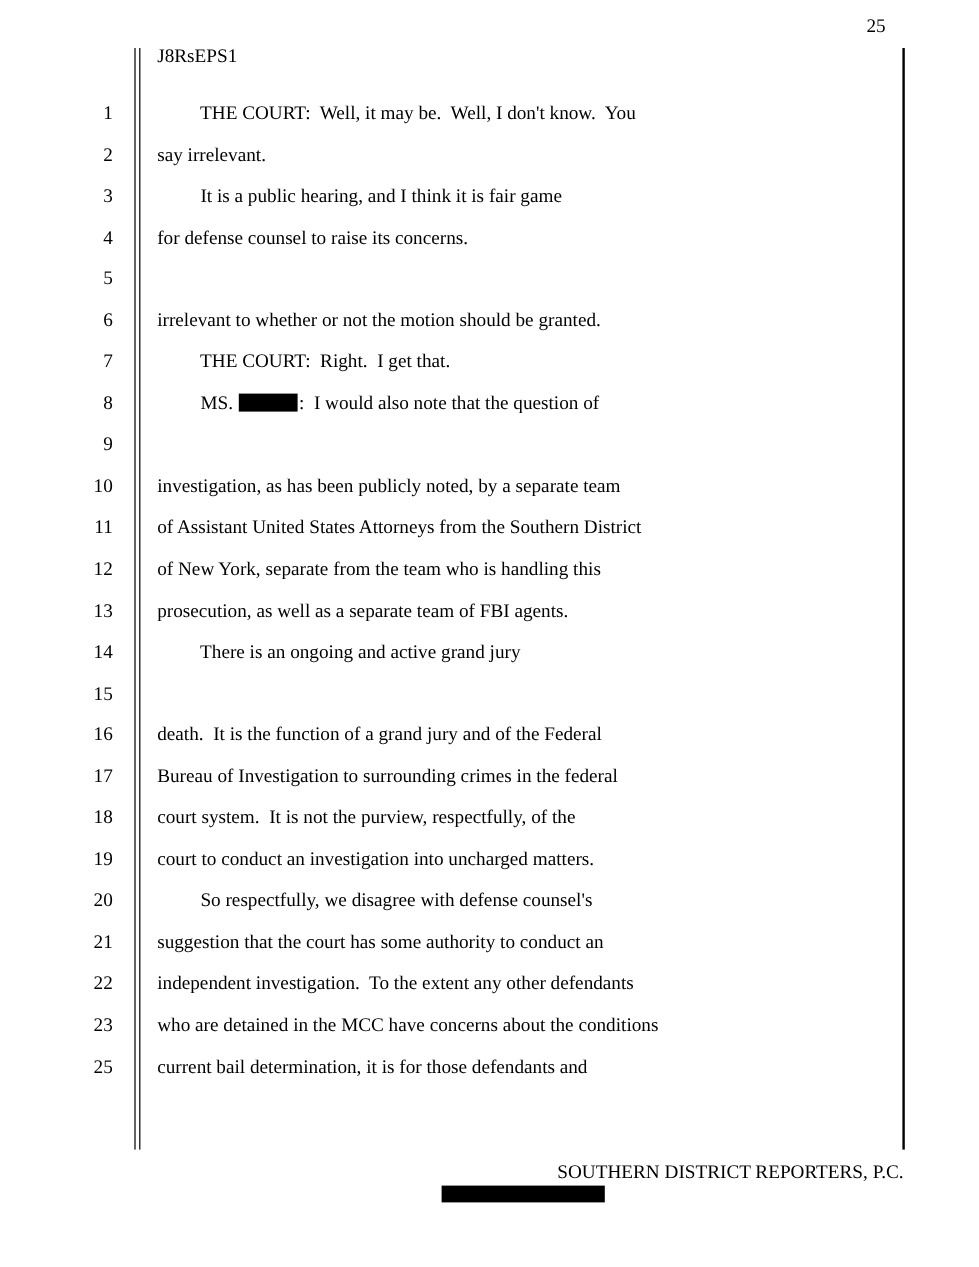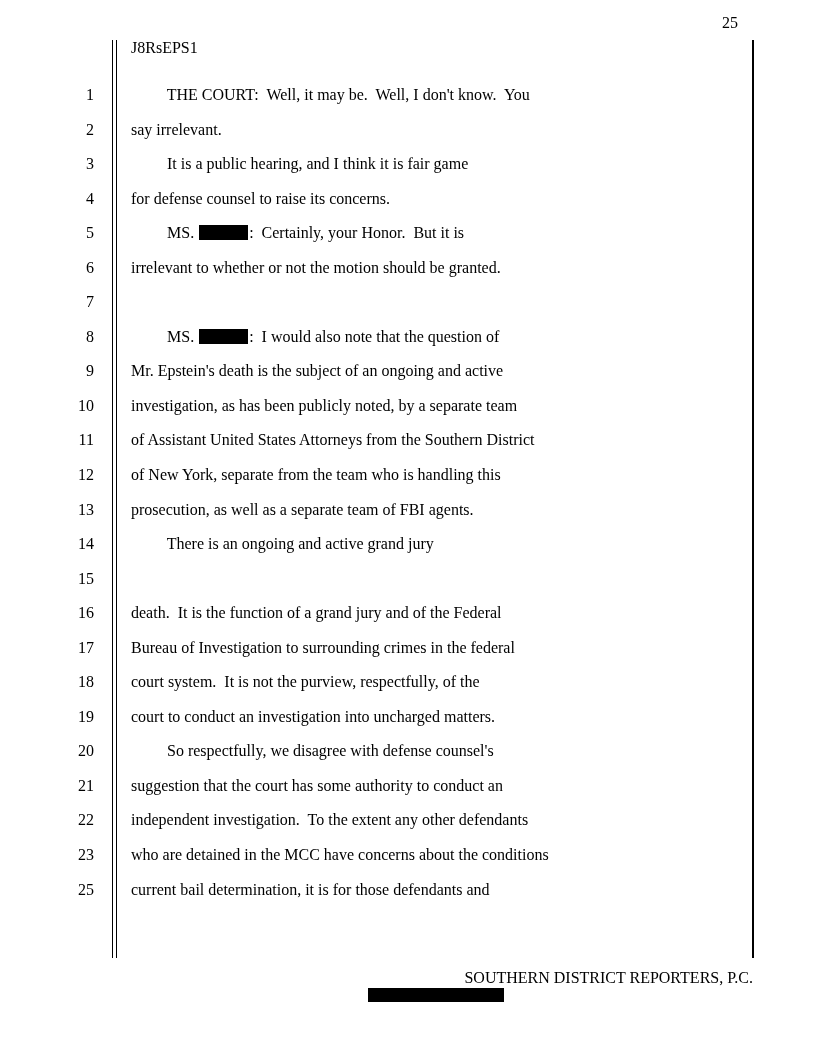--- a/index.html
+++ b/index.html
@@ -97,25 +97,25 @@
 
   <div class="rule left-outer"></div>
   <div class="rule left-inner"></div>
   <div class="rule right"></div>
 
   <div class="transcript-body">
       <div class="row"><span class="num">1</span><span class="text">         THE COURT:  Well, it may be.  Well, I don't know.  You</span></div>
       <div class="row"><span class="num">2</span><span class="text">say irrelevant.</span></div>
       <div class="row"><span class="num">3</span><span class="text">         It is a public hearing, and I think it is fair game</span></div>
       <div class="row"><span class="num">4</span><span class="text">for defense counsel to raise its concerns.</span></div>
-      <div class="row"><span class="num">5</span><span class="text">         MS. <span class="redact" style="background: rgb(0, 0, 0);"></span>:  Certainly, your Honor.  But it is</span></div>
+      <div class="row"><span class="num">5</span></div>
       <div class="row"><span class="num">6</span><span class="text">irrelevant to whether or not the motion should be granted.</span></div>
-      <div class="row"><span class="num">7</span></div>
+      <div class="row"><span class="num">7</span><span class="text">         THE COURT:  Right.  I get that.</span></div>
       <div class="row"><span class="num">8</span><span class="text">         MS. <span class="redact" style="background: rgb(0, 0, 0);"></span>:  I would also note that the question of</span></div>
-      <div class="row"><span class="num">9</span><span class="text">Mr. Epstein's death is the subject of an ongoing and active</span></div>
+      <div class="row"><span class="num">9</span></div>
       <div class="row"><span class="num">10</span><span class="text">investigation, as has been publicly noted, by a separate team</span></div>
       <div class="row"><span class="num">11</span><span class="text">of Assistant United States Attorneys from the Southern District</span></div>
       <div class="row"><span class="num">12</span><span class="text">of New York, separate from the team who is handling this</span></div>
       <div class="row"><span class="num">13</span><span class="text">prosecution, as well as a separate team of FBI agents.</span></div>
       <div class="row"><span class="num">14</span><span class="text">         There is an ongoing and active grand jury</span></div>
       <div class="row"><span class="num">15</span></div>
       <div class="row"><span class="num">16</span><span class="text">death.  It is the function of a grand jury and of the Federal</span></div>
       <div class="row"><span class="num">17</span><span class="text">Bureau of Investigation to surrounding crimes in the federal</span></div>
       <div class="row"><span class="num">18</span><span class="text">court system.  It is not the purview, respectfully, of the</span></div>
       <div class="row"><span class="num">19</span><span class="text">court to conduct an investigation into uncharged matters.</span></div>

